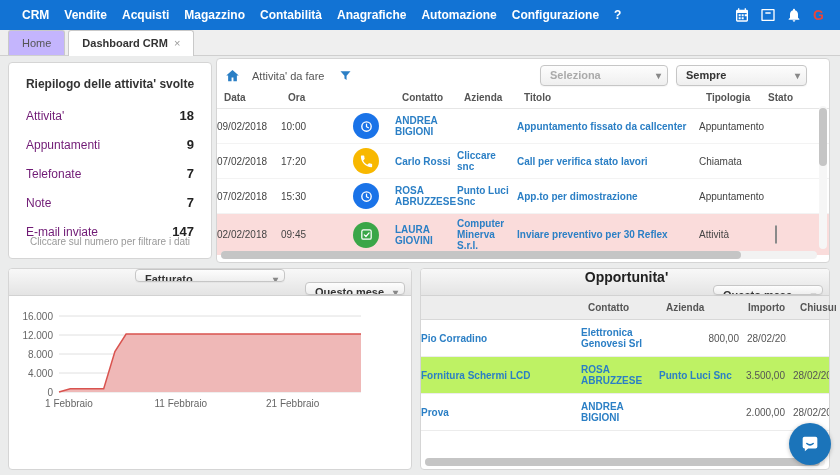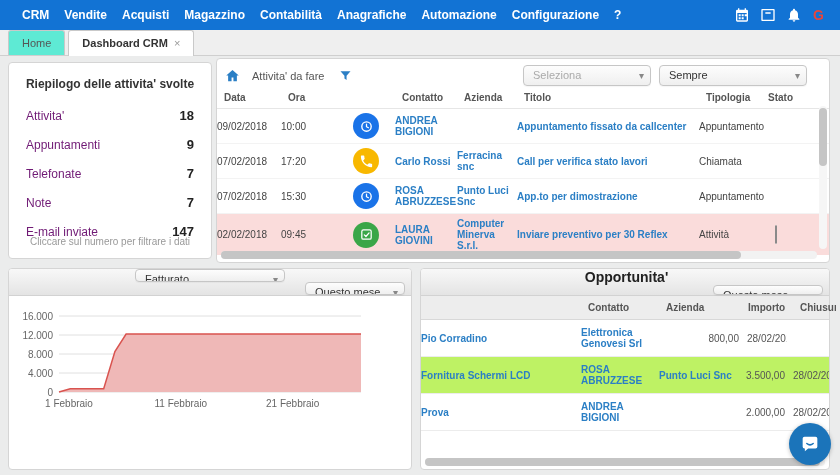--- a/index.html
+++ b/index.html
@@ -12,21 +12,21 @@
   .nav-item { color:#fff; font-size:12px; font-weight:bold; margin-right:15px; cursor:pointer; white-space:nowrap; }
   .nav-right { margin-left:auto; display:flex; align-items:center; gap:9px; padding-right:16px; }
   .nav-ico { width:17px; height:17px; display:inline-flex; align-items:center; justify-content:center; cursor:pointer; }
   .nav-ico svg { width:16px; height:16px; }
   .avatar-g { font-size:14px; font-weight:bold; color:var(--avatar-red); cursor:pointer; padding-left:2px; }
 
   
   .tabbar { position:absolute; left:0; top:30px; width:840px; height:26px; background:#efefef;
             border-bottom:1px solid #cfcfcf; display:flex; align-items:flex-end; padding-left:8px; }
   .tab { height:25px; line-height:24px; padding:0 13px; font-size:11px; color:#555;
-         background:#5eead4; border:1px solid #c9c9c9; border-bottom:none;
+         background:#c4b5fd; border:1px solid #c9c9c9; border-bottom:none;
          border-radius:3px 3px 0 0; margin-right:3px; cursor:pointer; white-space:nowrap; }
   .tab.active { background:#fff; color:#333; font-weight:bold; margin-bottom:-1px; height:26px; }
   .tab .close { color:#999; font-weight:normal; margin-left:6px; font-size:11px; }
 
   
   .panel { position:absolute; background:#fff; border:1px solid #d5d5d5; border-radius:4px; }
   .p-summary  { left:8px;   top:62px;  width:204px; height:197px; }
   .p-activity { left:216px; top:58px;  width:614px; height:205px; }
   .p-chart    { left:8px;   top:268px; width:404px; height:202px; }
   .p-opp      { left:420px; top:268px; width:410px; height:202px; }
@@ -40,25 +40,25 @@
   .sum-note { position:absolute; bottom:11px; left:0; width:100%; text-align:center; font-size:10px; color:#999; }
 
   
   .act-toolbar { height:33px; display:flex; align-items:center; padding:0 8px; }
   .act-toolbar .ico { width:16px; height:16px; cursor:pointer; }
   .act-toolbar .ico svg { width:15px; height:15px; fill:var(--link-blue); }
   .act-title { font-size:11px; color:#555; margin:0 14px 0 11px; }
   .selectbox { position:relative; height:21px; border:1px solid #c6c6c6; border-radius:4px;
                background:linear-gradient(#fdfdfd,#efefef); font-size:11px; color:#333;
                line-height:19px; padding:0 20px 0 9px; cursor:pointer; white-space:nowrap;
-               overflow:hidden; box-shadow:0 1px 1px rgba(0,0,0,0.04); }
+               overflow:hidden; box-shadow:0 1px 1px rgba(0,0,0,0.04);font-weight:bold; }
   .selectbox::after { content:"▾"; position:absolute; right:6px; top:0; color:#888; font-size:10px; line-height:19px; }
   .selectbox.placeholder { color:#aaa; }
   .sel-activity { width:128px; margin-left:auto; }
-  .sel-period { width:148px; margin-left:8px; margin-right:14px; }
+  .sel-period { width:131px; margin-left:8px; margin-right:14px; }
 
   .act-grid { display:grid; grid-template-columns:64px 56px 58px 62px 60px 182px 62px 46px; padding-left:7px; }
   .act-head { font-size:10px; font-weight:bold; color:#555; padding-bottom:5px; border-bottom:1px solid #e6e6e6; }
   .act-row { align-items:center; min-height:33px; padding:4px 0; border-bottom:1px solid #f3f3f3; cursor:pointer; }
   .act-row.selected { background:var(--row-pink); border-bottom:none; }
   .cell-dim { font-size:10px; color:#444; }
   .cell-link { font-size:10px; font-weight:bold; color:var(--link-blue); cursor:pointer; padding-right:4px; }
   .act-ico { width:26px; height:26px; border-radius:50%; display:flex; align-items:center; justify-content:center; margin-left:16px; }
   .act-ico svg { width:15px; height:15px; }
   .cb { width:12px; height:12px; border:1px solid #8a8a8a; border-radius:2px; background:rgba(255,255,255,.6); cursor:pointer; margin-left:14px; }
@@ -220,21 +220,21 @@
     <span class="cell-dim c-data">07/02/2018</span>
     <span class="cell-dim c-ora">17:20</span>
     <span class="c-icon">
           <span class="act-ico" style="background: var(--icon-yellow);">
             <svg viewBox="0 0 24 24">
               <path fill="#fff" d="M6.62 10.79a15.05 15.05 0 0 0 6.59 6.59l2.2-2.2a1 1 0 0 1 1.01-.24c1.12.37 2.33.57 3.58.57a1 1 0 0 1 1 1V20a1 1 0 0 1-1 1C10.85 21 3 13.15 3 3.5a1 1 0 0 1 1-1h3.5a1 1 0 0 1 1 1c0 1.25.2 2.46.57 3.58a1 1 0 0 1-.24 1.01l-2.21 2.7z"></path>
             </svg>
           </span>
         </span>
     <span class="cell-link c-contatto">Carlo Rossi</span>
-    <span class="cell-link c-azienda">Ferracina snc</span>
+    <span class="cell-link c-azienda">Cliccare snc</span>
     <span class="cell-link c-titolo">Call per verifica stato lavori</span>
     <span class="cell-dim c-tipologia">Chiamata</span>
     <span class="c-stato"></span>
   </div>
 
   <div class="act-grid act-row">
     <span class="cell-dim c-data">07/02/2018</span>
     <span class="cell-dim c-ora">15:30</span>
     <span class="c-icon">
           <span class="act-ico" style="background: var(--icon-blue);">

